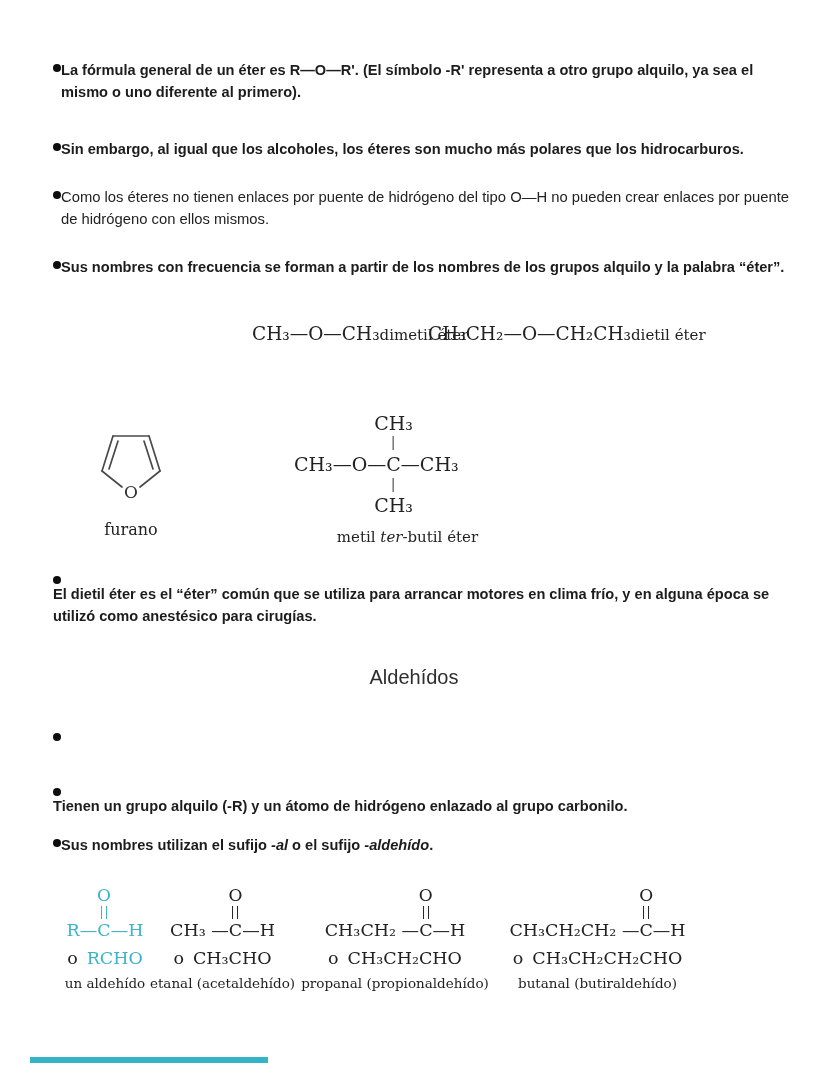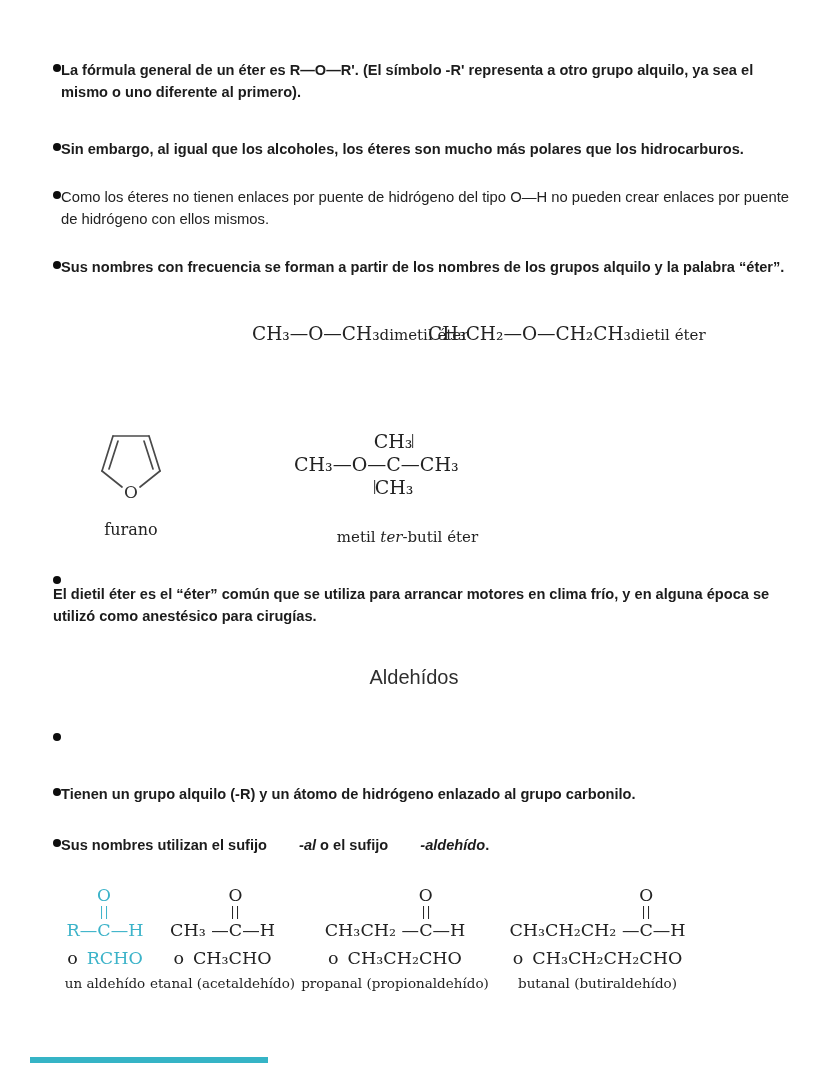--- a/index.html
+++ b/index.html
@@ -5,39 +5,39 @@
   html,body{margin:0;padding:0;background:#ffffff;}
   .page{
     position:relative;width:828px;height:1071px;background:#ffffff;
     font-family:"Liberation Sans",sans-serif;color:#1c1c1c;overflow:hidden;
   }
   
   .bullet{position:absolute;left:53px;width:745px;display:flex;}
   .dot{flex:none;width:8px;height:8px;border-radius:50%;background:#0d0d0d;margin-top:4px;}
   .btext{font-size:14.6px;line-height:1.48;font-weight:700;color:#1c1c1c;}
   .bullet.regular .btext{font-weight:400;font-size:14.8px;color:#222;}
-  .btext i{font-style:italic;margin-left:28px;}
+  .btext i{font-style:italic;}
   
   .heading{position:absolute;left:0;right:0;text-align:center;font-size:20px;font-weight:400;color:#2e2e2e;}
   
   .chem{font-family:"DejaVu Serif","Liberation Serif",serif;color:#222;}
   .fig{position:absolute;}
   .gen-ether{background:#f2f3f2;padding:6px 12px 4px 10px;}
   .gen-formula{font-size:27px;font-weight:700;letter-spacing:1px;white-space:nowrap;}
   .gen-caption{font-size:20px;font-weight:700;color:#1e1e1e;margin-top:6px;white-space:nowrap;}
   .sm-fig{display:flex;flex-direction:row;align-items:center;}
   .sm-formula{font-size:18.5px;white-space:nowrap;}
   .sm-caption{font-size:15px;margin-top:4px;white-space:nowrap;}
   
   .furan{display:flex;flex-direction:column;align-items:center;gap:14px;}
   .furan-caption{font-size:16px;}
   
   .mtbe-line{font-size:19px;white-space:nowrap;}
   .cwrap{position:relative;display:inline-block;}
-  .vgroup{position:absolute;left:50%;transform:translateX(-50%);display:flex;flex-direction:row;align-items:center;}
+  .vgroup{position:absolute;left:50%;transform:translateX(-50%);display:flex;flex-direction:column;align-items:center;}
   .vgroup.top{bottom:calc(100% + 1px);}
   .vgroup.bot{top:calc(100% + 1px);}
   .vbond{width:0;height:14px;border-left:1.6px solid #333;margin:2px 0;}
   .mtbe-caption{position:absolute;text-align:center;font-size:15px;white-space:nowrap;}
   .mtbe-caption i{font-style:italic;}
   
   .ald{position:absolute;display:flex;flex-direction:column;align-items:center;font-size:17.5px;}
   .ald .main{margin-top:50px;white-space:nowrap;}
   .carbonyl{position:absolute;left:50%;bottom:calc(100% + 1px);transform:translateX(-50%);display:flex;flex-direction:column;align-items:center;}
   .oxy{font-size:17px;line-height:1;}
@@ -117,21 +117,21 @@
     <span class="dot"></span>
     <span class="btext">El dietil éter es el “éter” común que se utiliza para arrancar motores en clima frío, y en alguna época se utilizó como anestésico para cirugías.</span>
   </div>
 
   <div class="heading" style="top:666px;">Aldehídos</div>
 
   <div class="bullet" style="top:729px;">
     <span class="dot"></span>
   </div>
 
-  <div class="bullet" style="top:784px;">
+  <div class="bullet" style="top:784px;flex-direction:column;">
     <span class="dot"></span>
     <span class="btext">Tienen un grupo alquilo (-R) y un átomo de hidrógeno enlazado al grupo carbonilo.</span>
   </div>
 
   <div class="bullet" style="top:835px;">
     <span class="dot"></span>
     <span class="btext"><span>Sus nombres utilizan el sufijo </span><i>-al</i><span> o el sufijo </span><i>-aldehído</i><span>.</span></span>
   </div>
 
   <div class="ald chem teal-ald" style="left:40px;top:870px;width:130px;">

